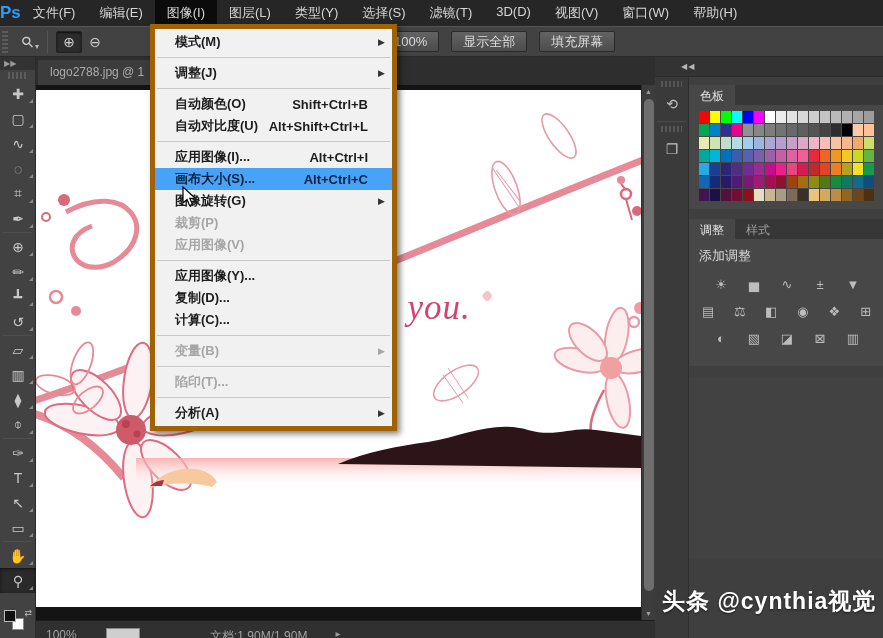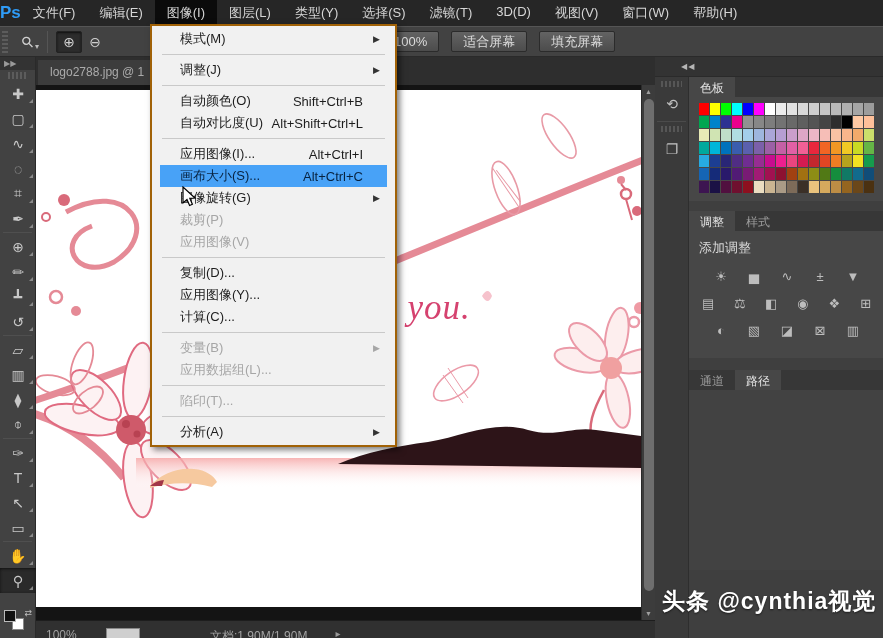--- a/index.html
+++ b/index.html
@@ -86,42 +86,42 @@
   .dock-head { height:20px; background:#333; border-bottom:1px solid #2a2a2a; color:#b5b5b5;
                font-size:8px; line-height:20px; padding-left:26px; letter-spacing:1px; }
   .dock-strip { position:absolute; left:0; top:20px; width:34px; height:561px; background:#3a3a3a;
                 border-right:1px solid #2e2e2e; }
   .strip-grip { height:6px; margin:4px 6px;
                 background:repeating-linear-gradient(90deg,#565656 0 2px,transparent 2px 4px); }
   .strip-icon { width:34px; height:26px; display:flex; align-items:center; justify-content:center;
                 color:#c2c2c2; font-size:14px; }
   .strip-sep { height:1px; background:#2e2e2e; border-bottom:1px solid #4b4b4b; margin:4px 2px; }
   .panels { position:absolute; left:34px; top:20px; width:194px; }
-  .panel-tabs { display:flex; height:20px; background:#373737; }
+  .panel-tabs { display:flex; height:20px; background:#373737;margin-top:8px; }
   .panel-tab { padding:3px 11px; font-size:12px; color:#9b9b9b; }
   .panel-tab.active { background:#474747; color:#e2e2e2; }
   .swatch-panel { background:#474747; padding:6px 8px 8px 10px; }
   .swatch-grid { display:grid; grid-template-columns:repeat(16,10px); grid-auto-rows:12px; gap:1px; }
   .swatch { width:10px; height:12px; }
   .adj-panel { margin-top:10px; }
   .adj-body { background:#474747; padding:4px 6px 10px 8px; }
   .adj-title { color:#d8d8d8; font-size:13px; margin:4px 0 10px 2px; }
   .adj-row { display:flex; justify-content:center; gap:9px; margin-bottom:8px; }
   .adj-icon { width:24px; height:19px; text-align:center; font-size:13px; line-height:19px;
               color:#bdbdbd; }
   .chan-panel { margin-top:12px; }
   .chan-space { height:180px; background:#424242; }
 
   .watermark { position:absolute; left:662px; top:586px; color:#fff; font-size:23px; font-weight:bold;
                text-shadow:0 1px 2px rgba(0,0,0,.6); letter-spacing:1px; white-space:nowrap; }
 
   
   .dropdown { position:absolute; left:150px; top:24px; width:247px; background:#f1f1f1;
-              border:2px solid #a16207; box-shadow:3px 3px 6px rgba(0,0,0,.5); padding:2px 8px;
-              z-index:50; color:#1d1d1d; }
+              border:5px solid #a16207; box-shadow:3px 3px 6px rgba(0,0,0,.5); padding:2px 0;
+              z-index:50; color:#1d1d1d;font-weight:bold; }
   .menu-item { position:relative; height:22px; display:flex; align-items:center; padding:0 24px 0 20px; }
   .mi-label { white-space:nowrap; }
   .mi-shortcut { margin-left:auto; white-space:nowrap; }
   .mi-arrow { position:absolute; right:7px; font-size:9px; color:#333; }
   .menu-item.disabled { color:#a6a6a6; }
   .menu-item.disabled .mi-arrow { color:#a6a6a6; }
   .menu-item.highlight { background:#48a2f7; color:#07223f; }
   .menu-sep { height:1px; background:#c9c9c9; margin:4px 2px; }
 
   .cursor-arrow { position:absolute; left:181px; top:186px; z-index:60; }
@@ -155,21 +155,21 @@
       <span class="ob-caret">▾</span>
     </div>
     <div class="ob-sep"></div>
     <div class="ob-zoombtn pressed">⊕</div>
     <div class="ob-zoombtn">⊖</div>
     <div class="ob-check">
       <span class="checkbox">✓</span>
       <span>细微缩放</span>
     </div>
     <div class="ob-btn">100%</div>
-    <div class="ob-btn">适合屏幕</div>
+    <div class="ob-btn">显示全部</div>
     <div class="ob-btn">填充屏幕</div>
   </div>
 
   <div class="tabbar">
     <div class="doc-tab">logo2788.jpg @ 1</div>
   </div>
 
   <div class="toolbar">
     <div class="tb-head">▶▶</div>
     <div class="tb-grip"></div>
@@ -501,24 +501,20 @@
                 <div class="adj-icon">◐</div>
                 <div class="adj-icon">▧</div>
                 <div class="adj-icon">◪</div>
                 <div class="adj-icon">⊠</div>
                 <div class="adj-icon">▥</div>
               </div>
             </div>
         </div>
       </div>
       <div class="chan-panel">
-        <div class="panel-tabs">
-          <div class="panel-tab">通道</div>
-          <div class="panel-tab active">路径</div>
-        </div>
         <div class="chan-space"></div>
       </div>
     </div>
   </div>
 
   <div class="watermark">头条 @cynthia视觉</div>
 
   <div class="dropdown">
       <div class="menu-item">
         <span class="mi-label">模式(M)</span>
@@ -552,36 +548,33 @@
         <span class="mi-arrow">▶</span>
       </div>
       <div class="menu-item disabled">
         <span class="mi-label">裁剪(P)</span>
       </div>
       <div class="menu-item disabled">
         <span class="mi-label">应用图像(V)</span>
       </div>
       <div class="menu-sep"></div>
       <div class="menu-item">
+        <span class="mi-label">应用图像(Y)...</span>
+      </div>
+      <div class="menu-item">
         <span class="mi-label">复制(D)...</span>
-      </div>
-      <div class="menu-item">
-        <span class="mi-label">应用图像(Y)...</span>
       </div>
       <div class="menu-item">
         <span class="mi-label">计算(C)...</span>
       </div>
       <div class="menu-sep"></div>
       <div class="menu-item disabled">
         <span class="mi-label">变量(B)</span>
         <span class="mi-arrow">▶</span>
       </div>
-      <div class="menu-item disabled">
-        <span class="mi-label">应用数据组(L)...</span>
-      </div>
       <div class="menu-sep"></div>
       <div class="menu-item disabled">
         <span class="mi-label">陷印(T)...</span>
       </div>
       <div class="menu-sep"></div>
       <div class="menu-item">
         <span class="mi-label">分析(A)</span>
         <span class="mi-arrow">▶</span>
       </div>
     </div>

